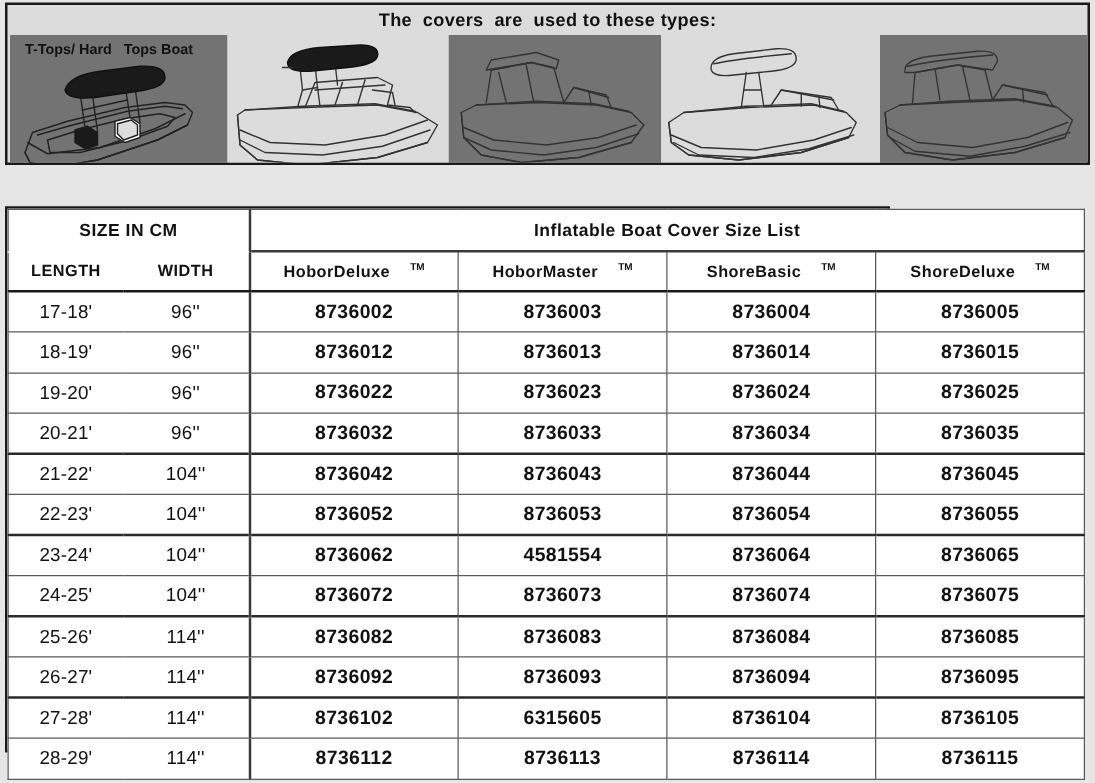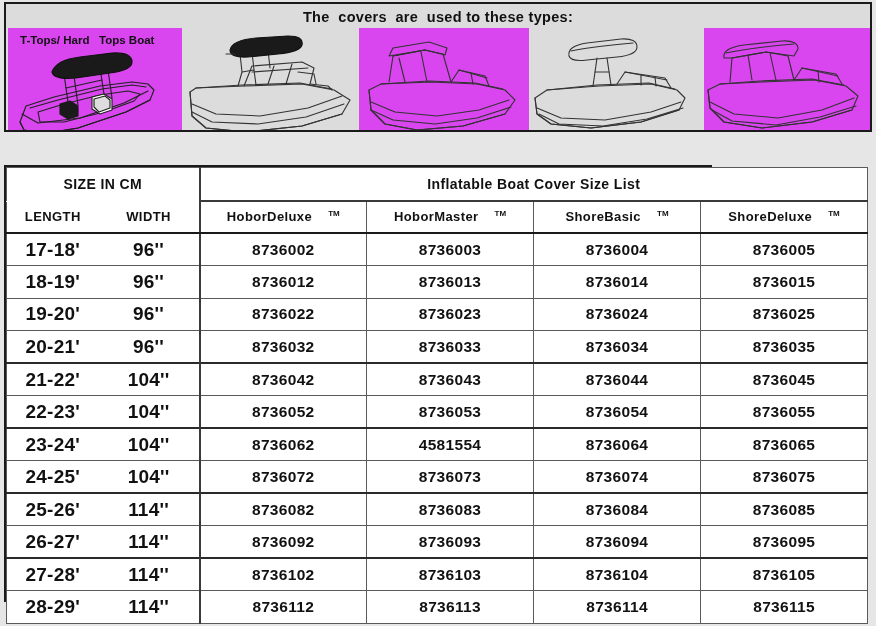--- a/index.html
+++ b/index.html
@@ -46,21 +46,21 @@
     letter-spacing: 0.3px;
     z-index: 5;
     white-space: pre;
   }
   .panel {
     position: absolute;
     top: 24px;
     height: 132px;
     overflow: hidden;
   }
-  .panel.white { background: #d946ef; }
+  .panel.white { background: #737373; }
   .panel.gray  { background: #dcdcdc; }
 
   .p1 { left: 2px;   width: 174px; }
   .p2 { left: 176px; width: 177px; }
   .p3 { left: 353px; width: 170px; }
   .p4 { left: 523px; width: 175px; }
   .p5 { left: 698px; width: 166px; }
 
   .panel-label {
     position: absolute;
@@ -127,22 +127,22 @@
     border-right: 2px solid #3a3a3a !important;
   }
   .tm {
     font-size: 8px;
     vertical-align: super;
     font-weight: bold;
     letter-spacing: 0;
     margin-left: 16px;
   }
   td.c-len, td.c-wid {
-    font-size: 19px;
-    font-weight: bold;
+    font-size: 15px;
+    font-weight: normal;
     letter-spacing: 0.2px;
     margin-top: 36px;
   }
   td.c-len { border-right: none !important; }
   td.c-wid {
     border-left: none !important;
     border-right: 2px solid #3a3a3a !important;
   }
   td.c-sku {
     font-size: 15.5px;
@@ -407,21 +407,21 @@
             <td class="c-wid">114''</td>
             <td class="c-sku">8736092</td>
             <td class="c-sku">8736093</td>
             <td class="c-sku">8736094</td>
             <td class="c-sku">8736095</td>
           </tr>
           <tr class="body-row thick-top">
             <td class="c-len">27-28'</td>
             <td class="c-wid">114''</td>
             <td class="c-sku">8736102</td>
-            <td class="c-sku">8736103</td>
+            <td class="c-sku">6315605</td>
             <td class="c-sku">8736104</td>
             <td class="c-sku">8736105</td>
           </tr>
           <tr class="body-row">
             <td class="c-len">28-29'</td>
             <td class="c-wid">114''</td>
             <td class="c-sku">8736112</td>
             <td class="c-sku">8736113</td>
             <td class="c-sku">8736114</td>
             <td class="c-sku">8736115</td>

